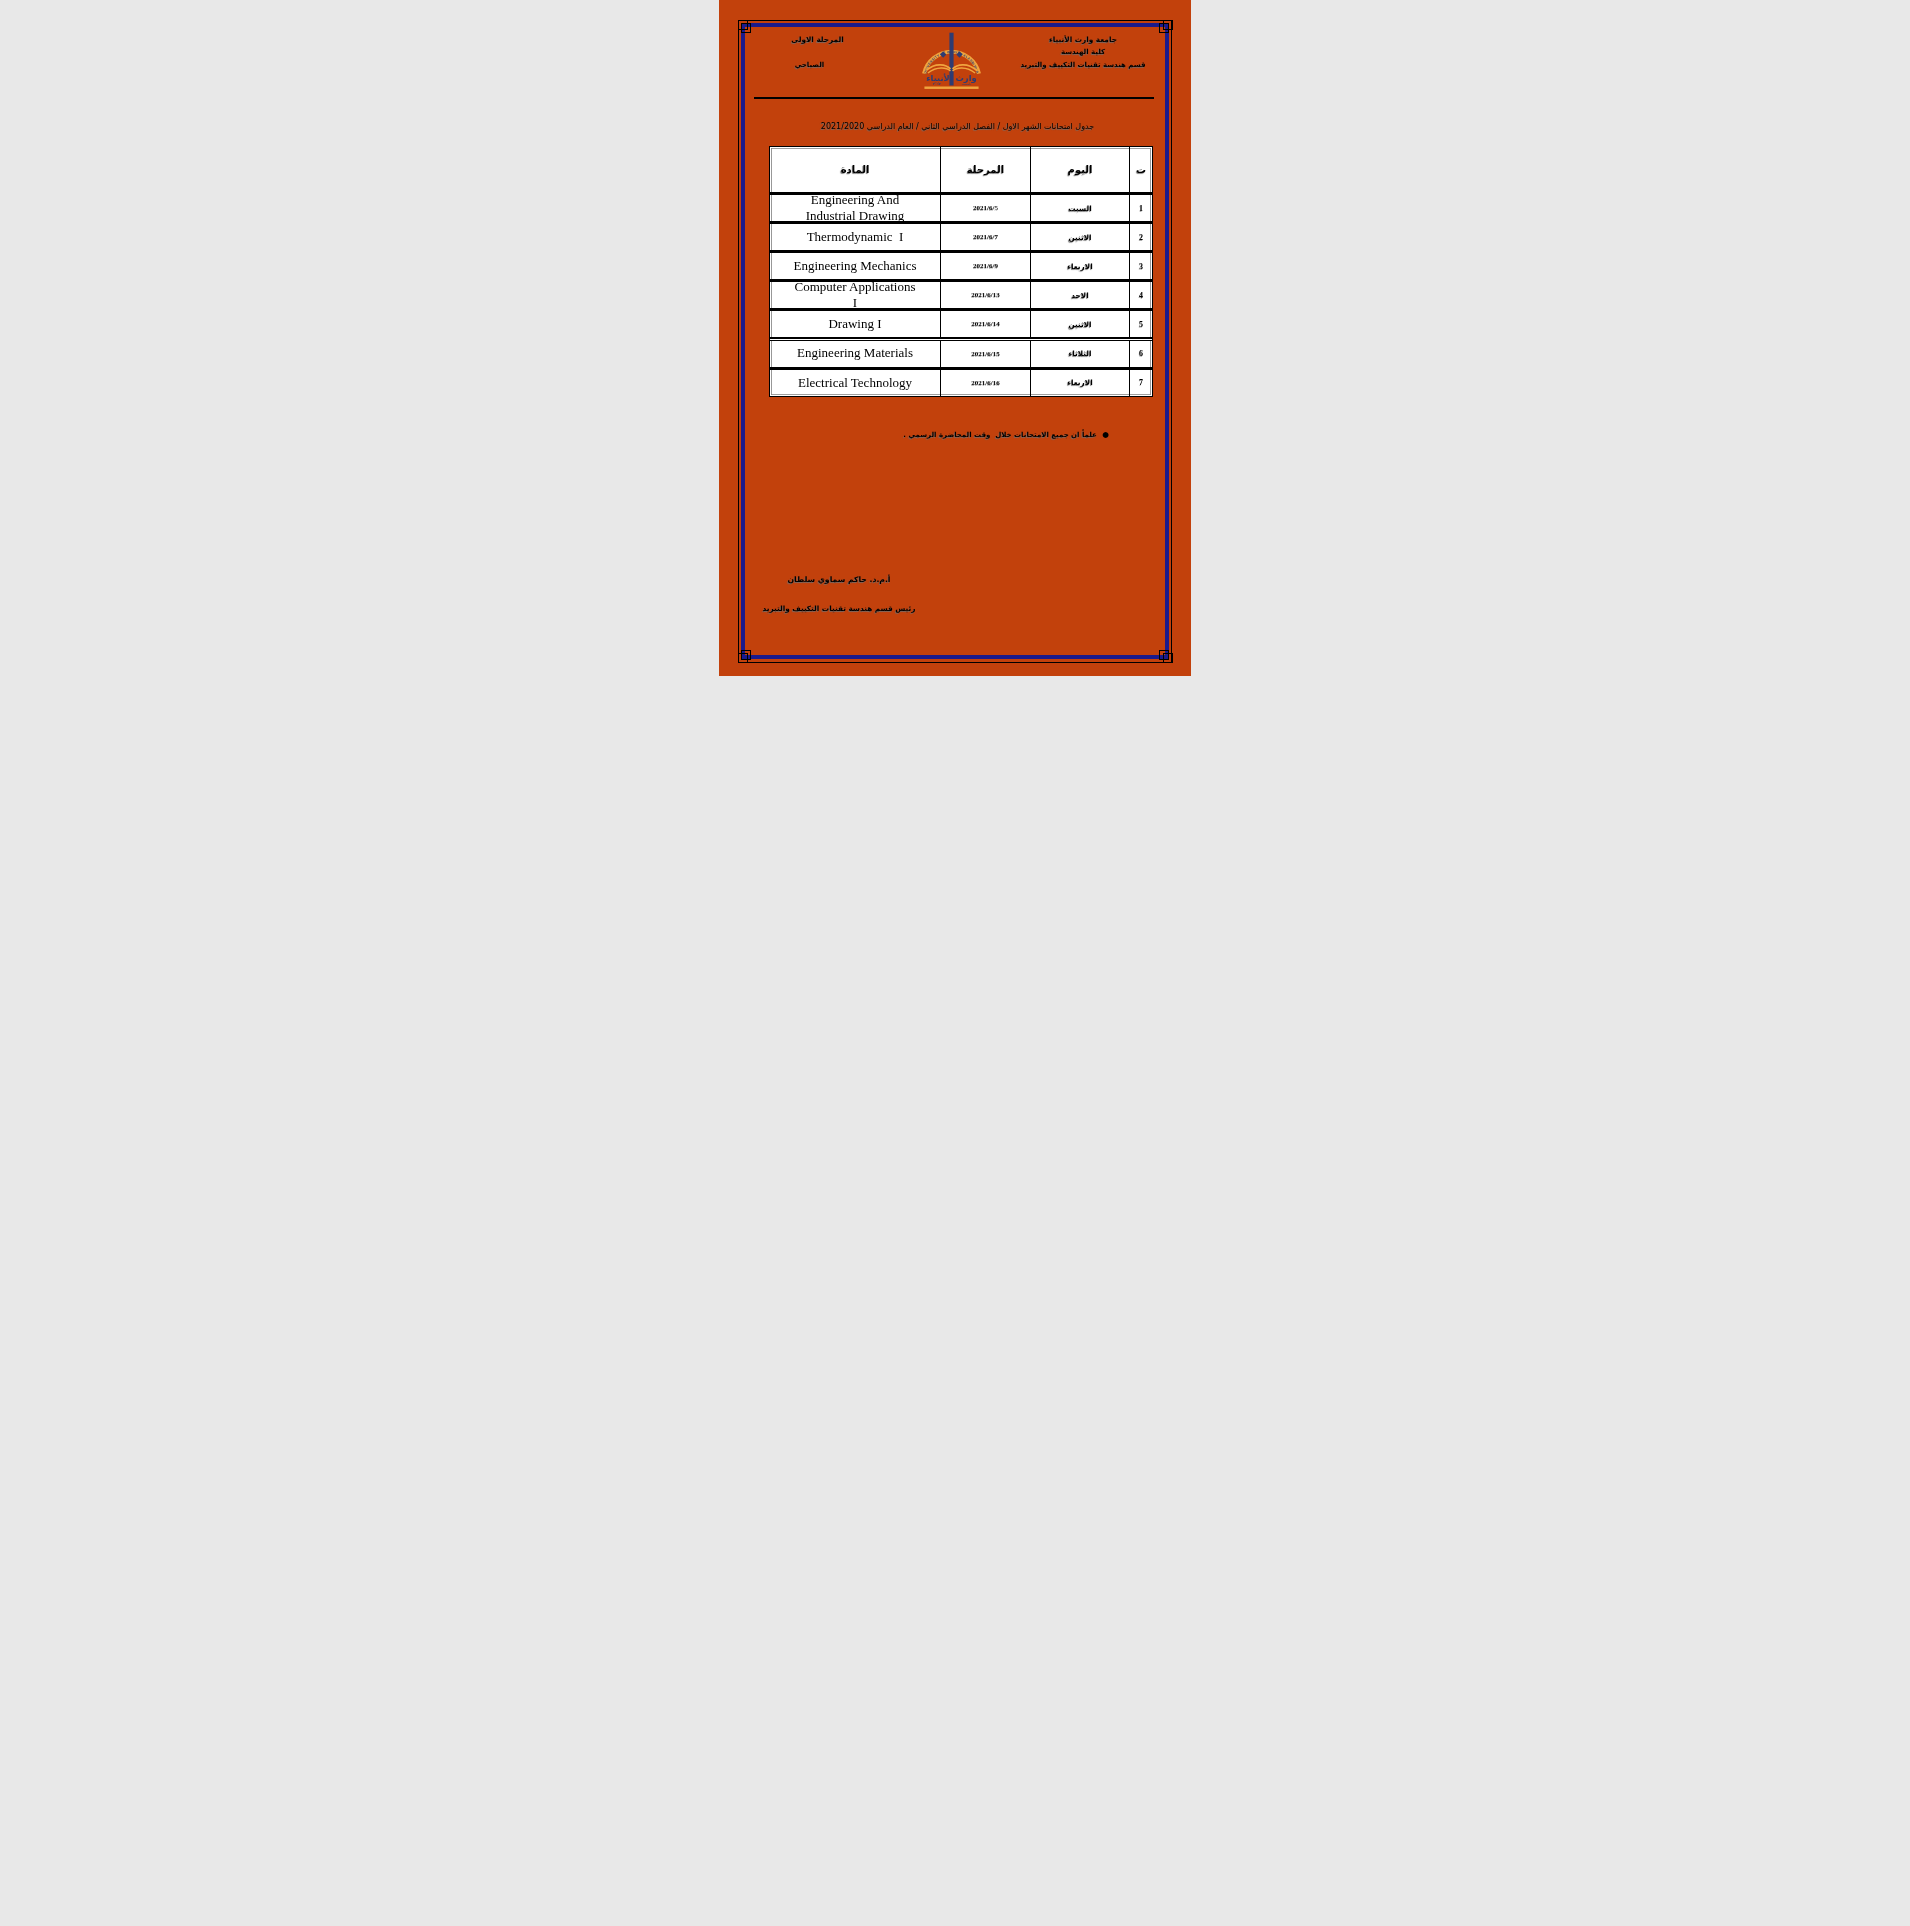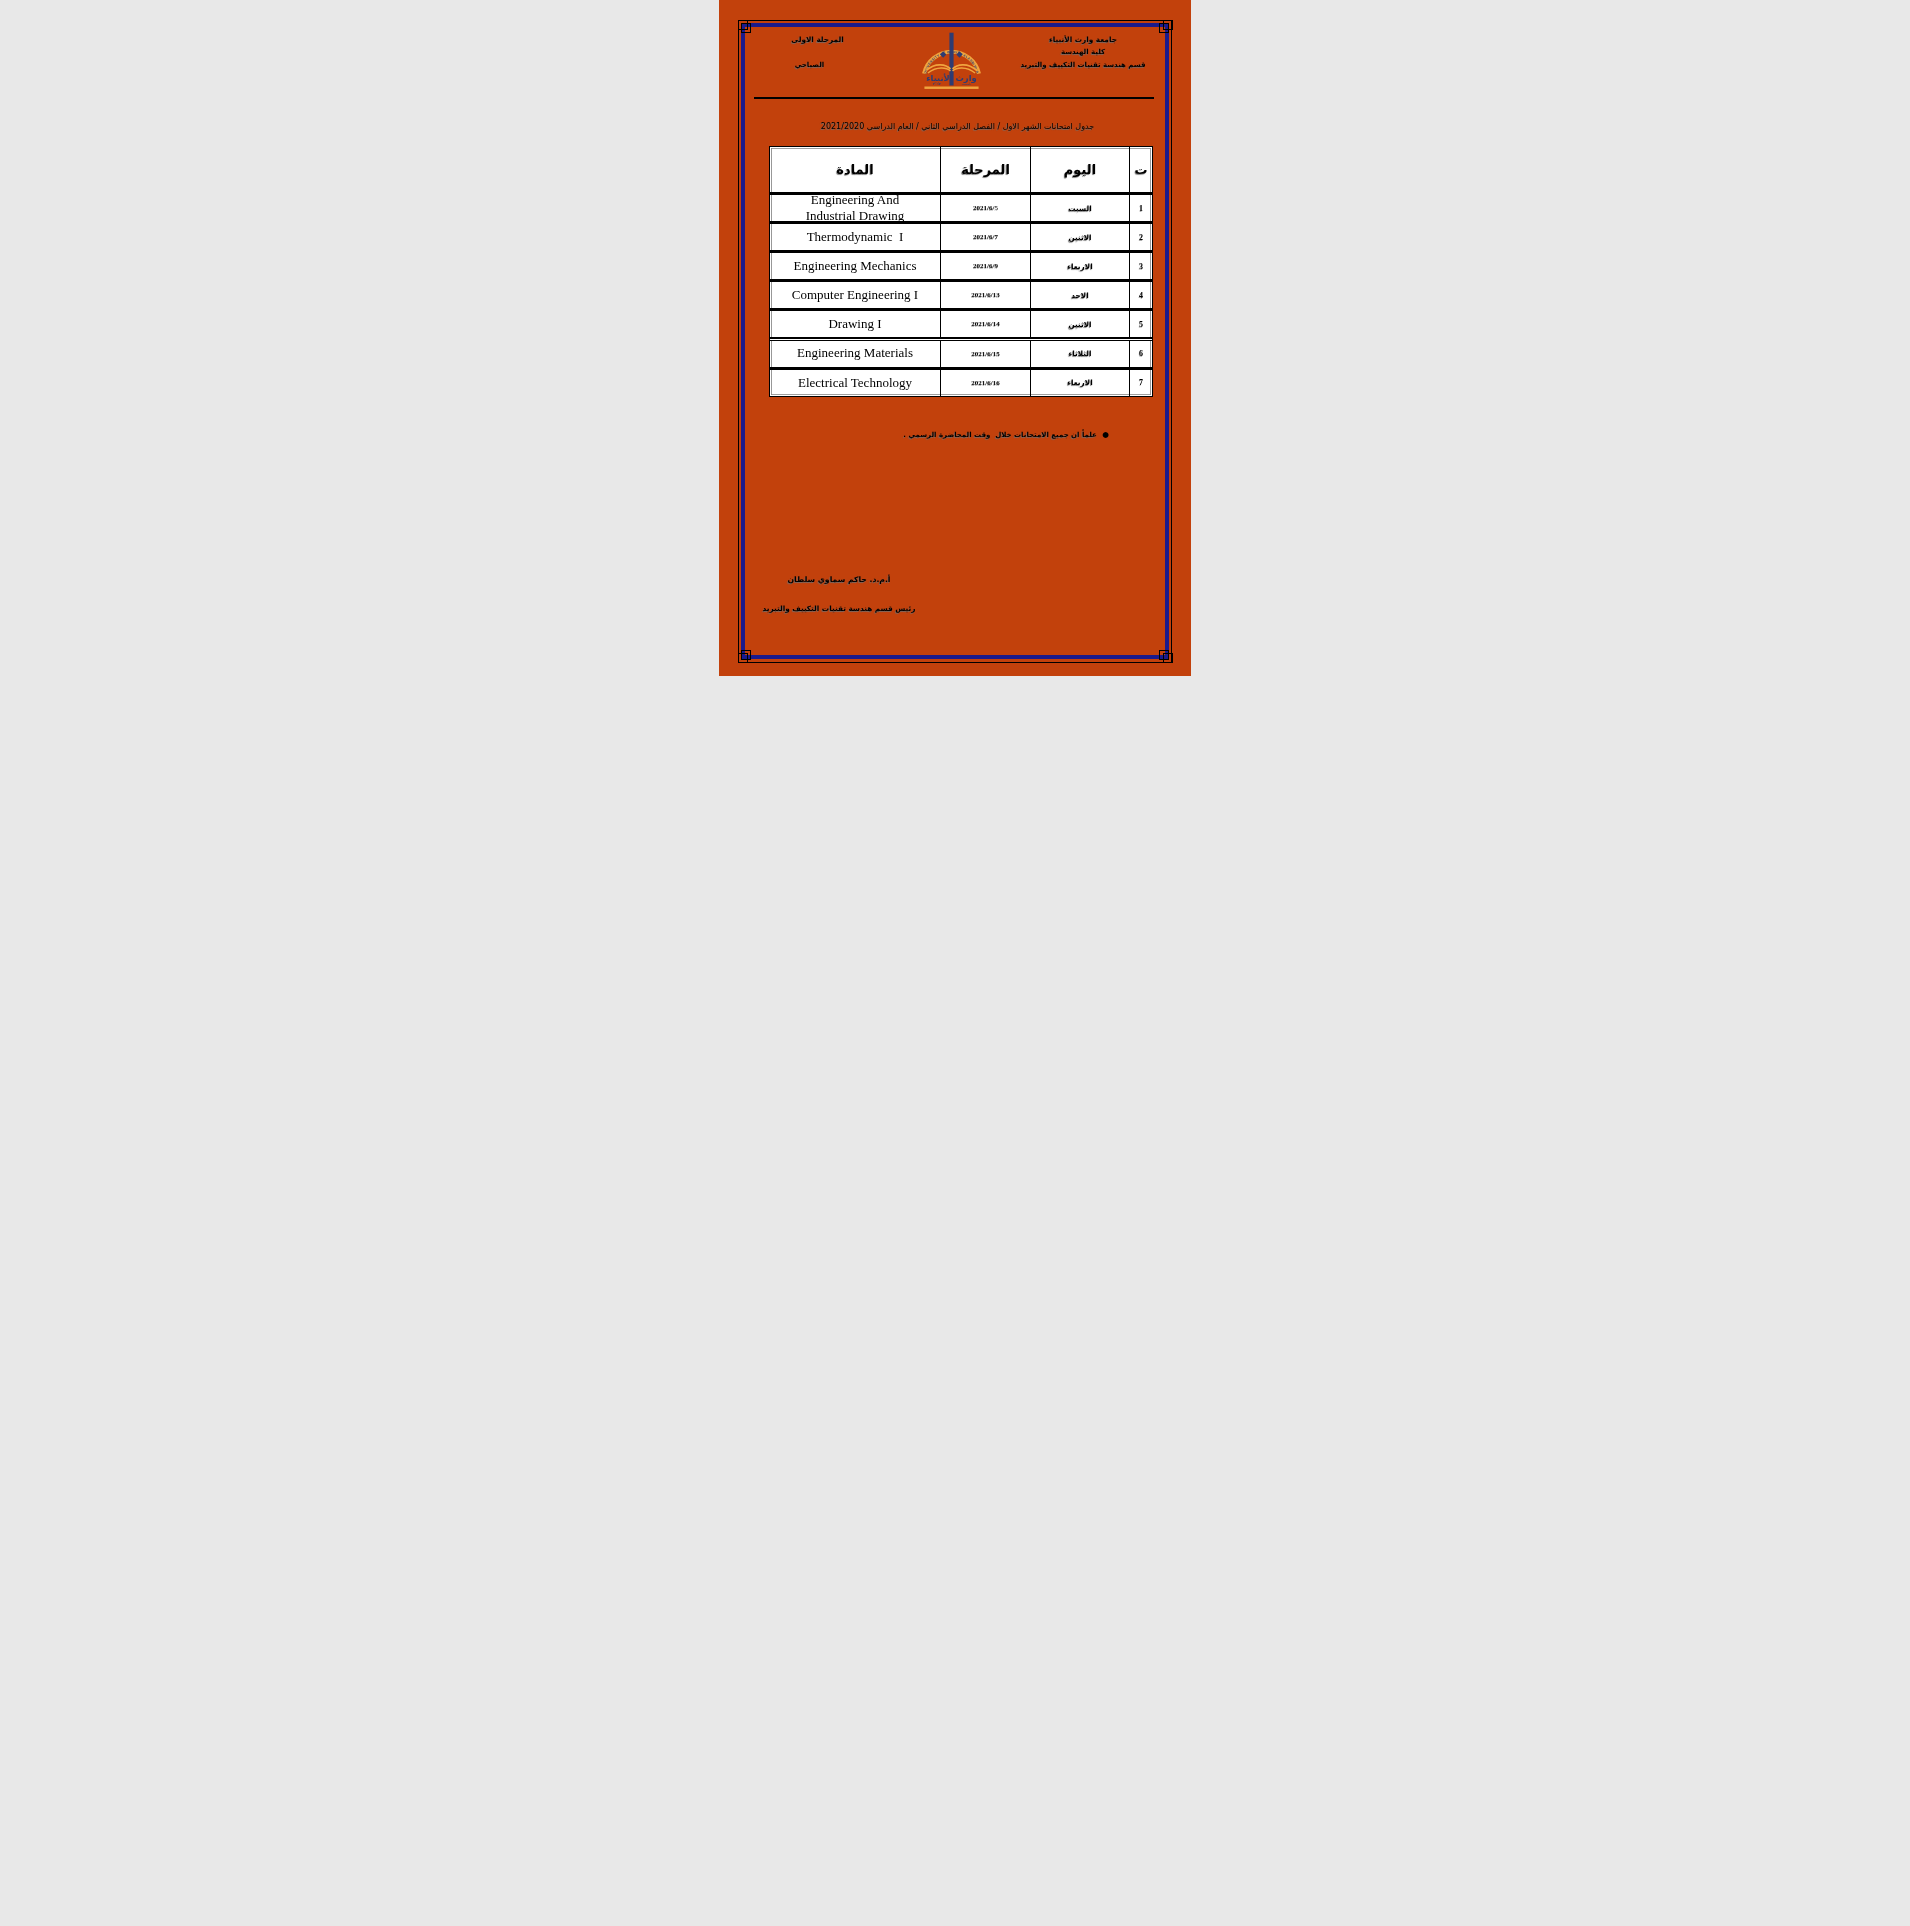--- a/index.html
+++ b/index.html
@@ -39,21 +39,21 @@
                 box-shadow: inset 0 0 0 1.2px #fff, inset 0 0 0 1.5px #000; }
   .trow { display:flex; direction:rtl; align-items:stretch; }
   .thead-row { height:45px; }
   .data-row  { height:26px;  }
   .sep { height:3.1px; background:linear-gradient(to bottom, #000 0 60%, #fff 60% 78%, #000 78% 100%); }
   .cell { display:flex; align-items:center; justify-content:center; text-align:center; }
   .c-num  { width:23px;  border-left:0.4px solid #000; }
   .c-day  { width:99px; border-left:0.4px solid #000; }
   .c-date { width:90px; border-left:0.4px solid #000; }
   .c-sub  { flex:1; padding:0 21.6px; }
-  .h-ar  { font-size:13px; font-weight:bold; }
+  .h-ar  { font-size:10px; font-weight:bold; }
   .day   { font-size:7.3px; font-weight:bold; }
   .num   { font-family:"Liberation Serif","DejaVu Serif",serif; font-size:8px; font-weight:bold; }
   .date  { font-family:"Liberation Serif","DejaVu Serif",serif; font-size:7px; font-weight:bold; }
   .date .reg { font-weight:400; }
   .sub   { font-family:"Liberation Serif","DejaVu Serif",serif; font-size:13px; line-height:1.25;
            white-space:pre-wrap; }
   
   .note { position:absolute; top:431px; right:82px; direction:rtl;
           display:flex; align-items:center; gap:5.4px;
           font-size:7px; font-weight:bold; white-space:pre-wrap; }
@@ -176,21 +176,21 @@
       <div class="cell c-num">
           <span class="num sh-light">4</span>
         </div>
       <div class="cell c-day">
           <span class="day sh-strong" dir="rtl">الاحد</span>
         </div>
       <div class="cell c-date">
           <span class="date sh-light"><span>2021/6/13</span><span class="reg"></span></span>
         </div>
       <div class="cell c-sub">
-          <span class="sub">Computer Engineering I</span>
+          <span class="sub">Computer Applications I</span>
         </div>
     </div>
     <div class="sep"></div>
 
     <div class="trow data-row">
       <div class="cell c-num">
           <span class="num sh-light">5</span>
         </div>
       <div class="cell c-day">
           <span class="day sh-strong" dir="rtl">الاثنين</span>

